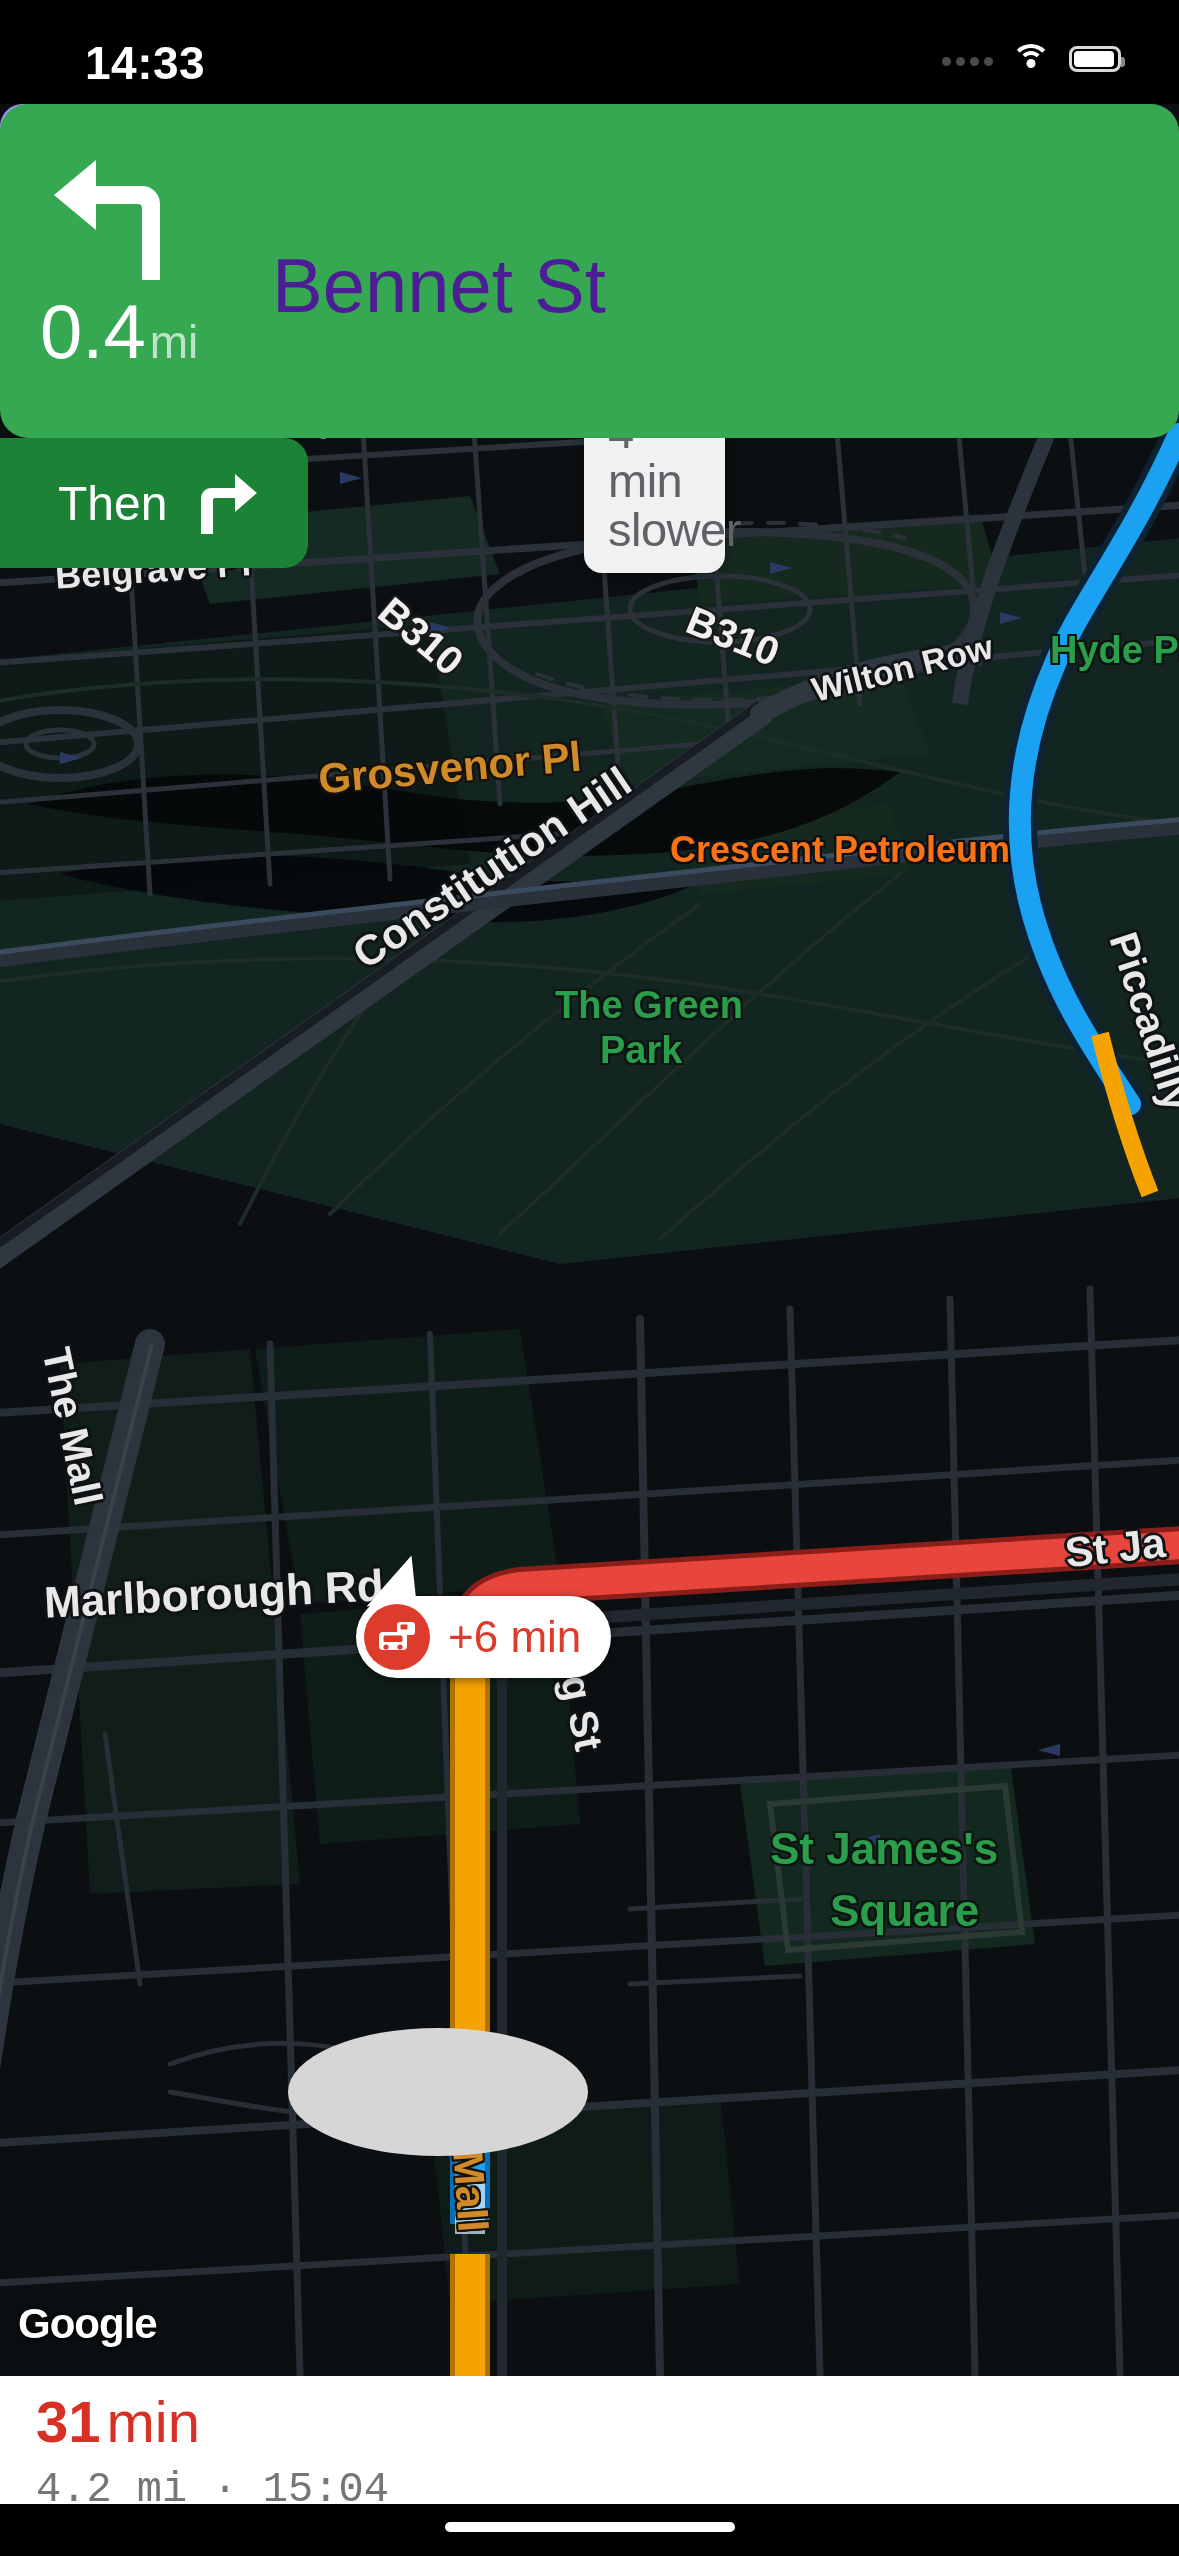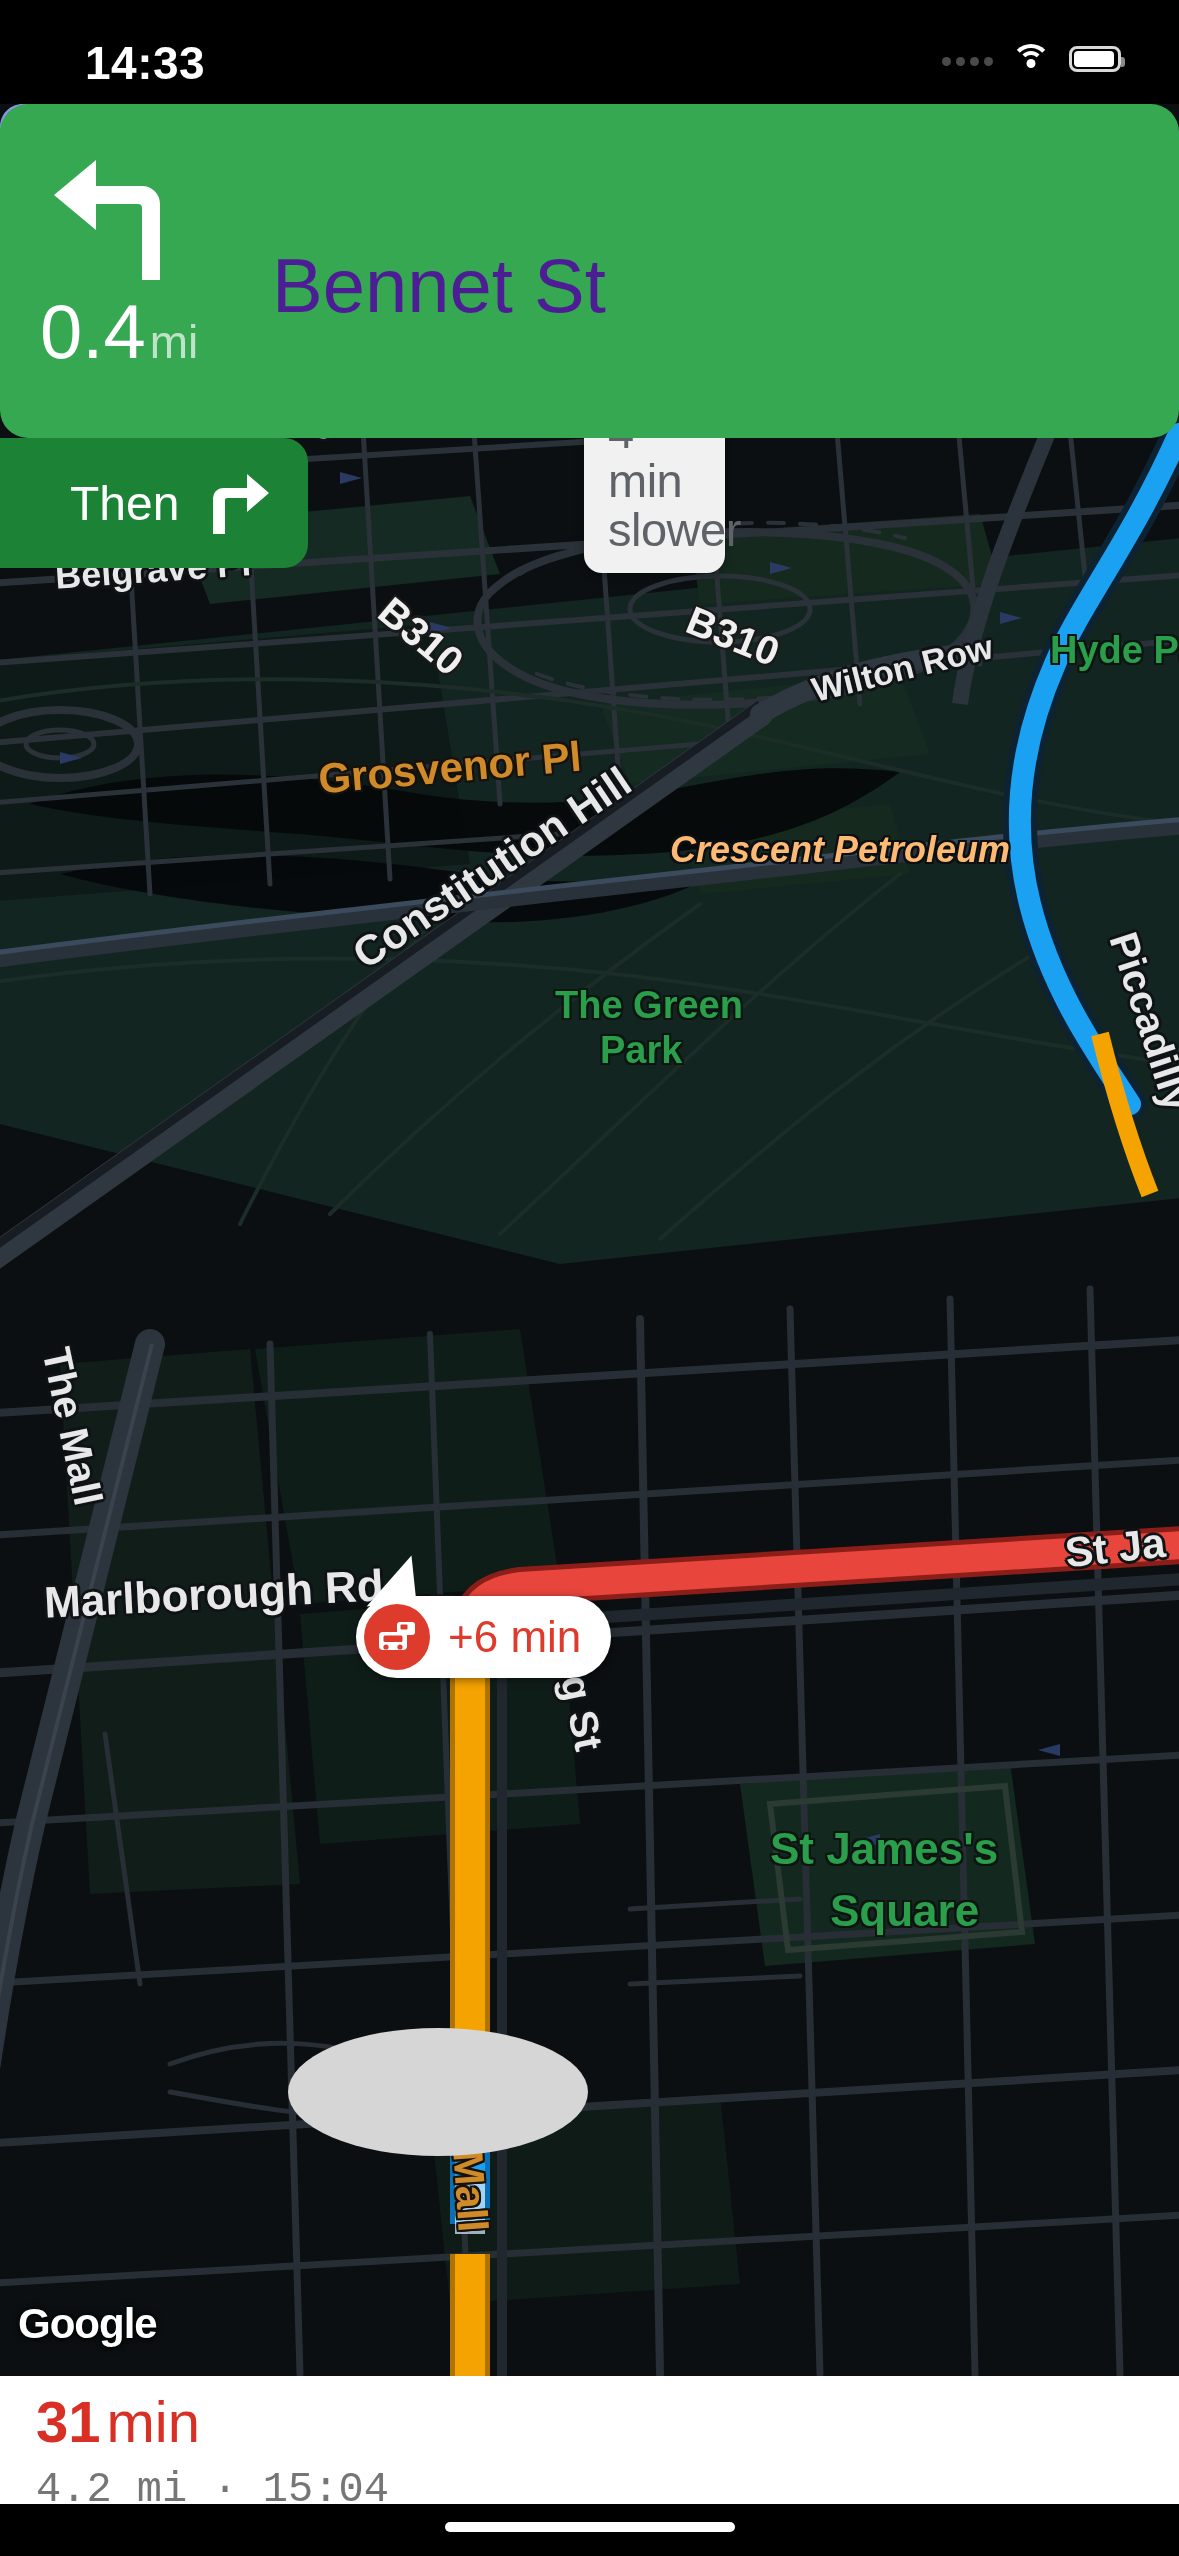--- a/index.html
+++ b/index.html
@@ -29,23 +29,23 @@
   #map svg { position:absolute; left:0; top:0; }
 
   .lbl { position:absolute; white-space:nowrap; font-family:"Liberation Sans", sans-serif;
      font-weight:700; pointer-events:none; }
   .lbl.road { color:#e8e8e8; text-shadow:
       -2px -2px 0 #101316, 2px -2px 0 #101316, -2px 2px 0 #101316, 2px 2px 0 #101316,
       0 -3px 0 #101316, 0 3px 0 #101316, -3px 0 0 #101316, 3px 0 0 #101316; }
   .lbl.park { color:#2a9e4b; text-shadow:
       -2px -2px 0 #0c1511, 2px -2px 0 #0c1511, -2px 2px 0 #0c1511, 2px 2px 0 #0c1511,
       0 -2px 0 #0c1511, 0 2px 0 #0c1511, -2px 0 0 #0c1511, 2px 0 0 #0c1511; }
-  .lbl.poi { color:#fdba74; text-shadow:
+  .lbl.poi { color:#f97316; text-shadow:
       -2px -2px 0 #0d1013, 2px -2px 0 #0d1013, -2px 2px 0 #0d1013, 2px 2px 0 #0d1013,
-      0 -2px 0 #0d1013, 0 2px 0 #0d1013, -2px 0 0 #0d1013, 2px 0 0 #0d1013; font-style: italic; }
+      0 -2px 0 #0d1013, 0 2px 0 #0d1013, -2px 0 0 #0d1013, 2px 0 0 #0d1013; }
   .lbl.hwy { color:#cf8a2a; text-shadow:
       -2px -2px 0 #16120b, 2px -2px 0 #16120b, -2px 2px 0 #16120b, 2px 2px 0 #16120b,
       0 -2px 0 #16120b, 0 2px 0 #16120b, -2px 0 0 #16120b, 2px 0 0 #16120b; }
   .lbl.shield { color:#f0f0f0; text-shadow:
       -2px -2px 0 #1a1a1a, 2px -2px 0 #1a1a1a, -2px 2px 0 #1a1a1a, 2px 2px 0 #1a1a1a,
       0 -2px 0 #1a1a1a, 0 2px 0 #1a1a1a, -2px 0 0 #1a1a1a, 2px 0 0 #1a1a1a; }
 
   
   #google-logo { position:absolute; left:18px; bottom:28px; font-size:42px; font-weight:600;
       color:#fff; letter-spacing:-1px; text-shadow:0 0 6px rgba(0,0,0,.9), 0 1px 3px rgba(0,0,0,.9);
@@ -58,21 +58,21 @@
   #nav-banner { position:absolute; left:0; top:104px; width:1179px; height:334px;
       background:#36a852; z-index:40;border-radius:28px; }
   #turn-arrow { position:absolute; left:52px; top:42px; width:120px; height:134px; }
   #dist-wrap { position:absolute; left:40px; top:190px; display:flex; align-items:baseline; }
   #dist-value { font-size:76px; color:#fff; font-weight:400; line-height:1; }
   #dist-unit { font-size:46px; color:#bfe3c9; font-weight:400; margin-left:4px; line-height:1; }
   #street-name { position:absolute; left:272px; top:108px; font-size:76px; color:#4c1d95; font-weight:400; line-height:1;margin-top:36px; }
 
   #then-banner { position:absolute; left:0; top:438px; width:308px; height:130px;
       background:#1c8236; border-radius:0 24px 24px 0; z-index:40;
-      display:flex; align-items:center;padding-left:12px; }
+      display:flex; align-items:center; }
   #then-label { font-size:48px; color:#fff; margin-left:58px; }
   #then-arrow { width:58px; height:62px; margin-left:32px; }
 
   
   #alt-callout { position:absolute; left:584px; top:392px; z-index:35; }
   #alt-box { position:relative; background:#f1f1f1; border-radius:18px; padding:16px 22px 18px 24px;
       width:141px; box-shadow:0 2px 8px rgba(0,0,0,.35); }
   #alt-box .t { font-size:47px; color:#5f6368; line-height:1.04; letter-spacing:-0.5px; }
   #alt-tail { position:absolute; right:-44px; top:-24px; width:0; height:0;
       border-left:28px solid #f1f1f1; border-top:0 solid transparent; border-bottom:58px solid transparent;

